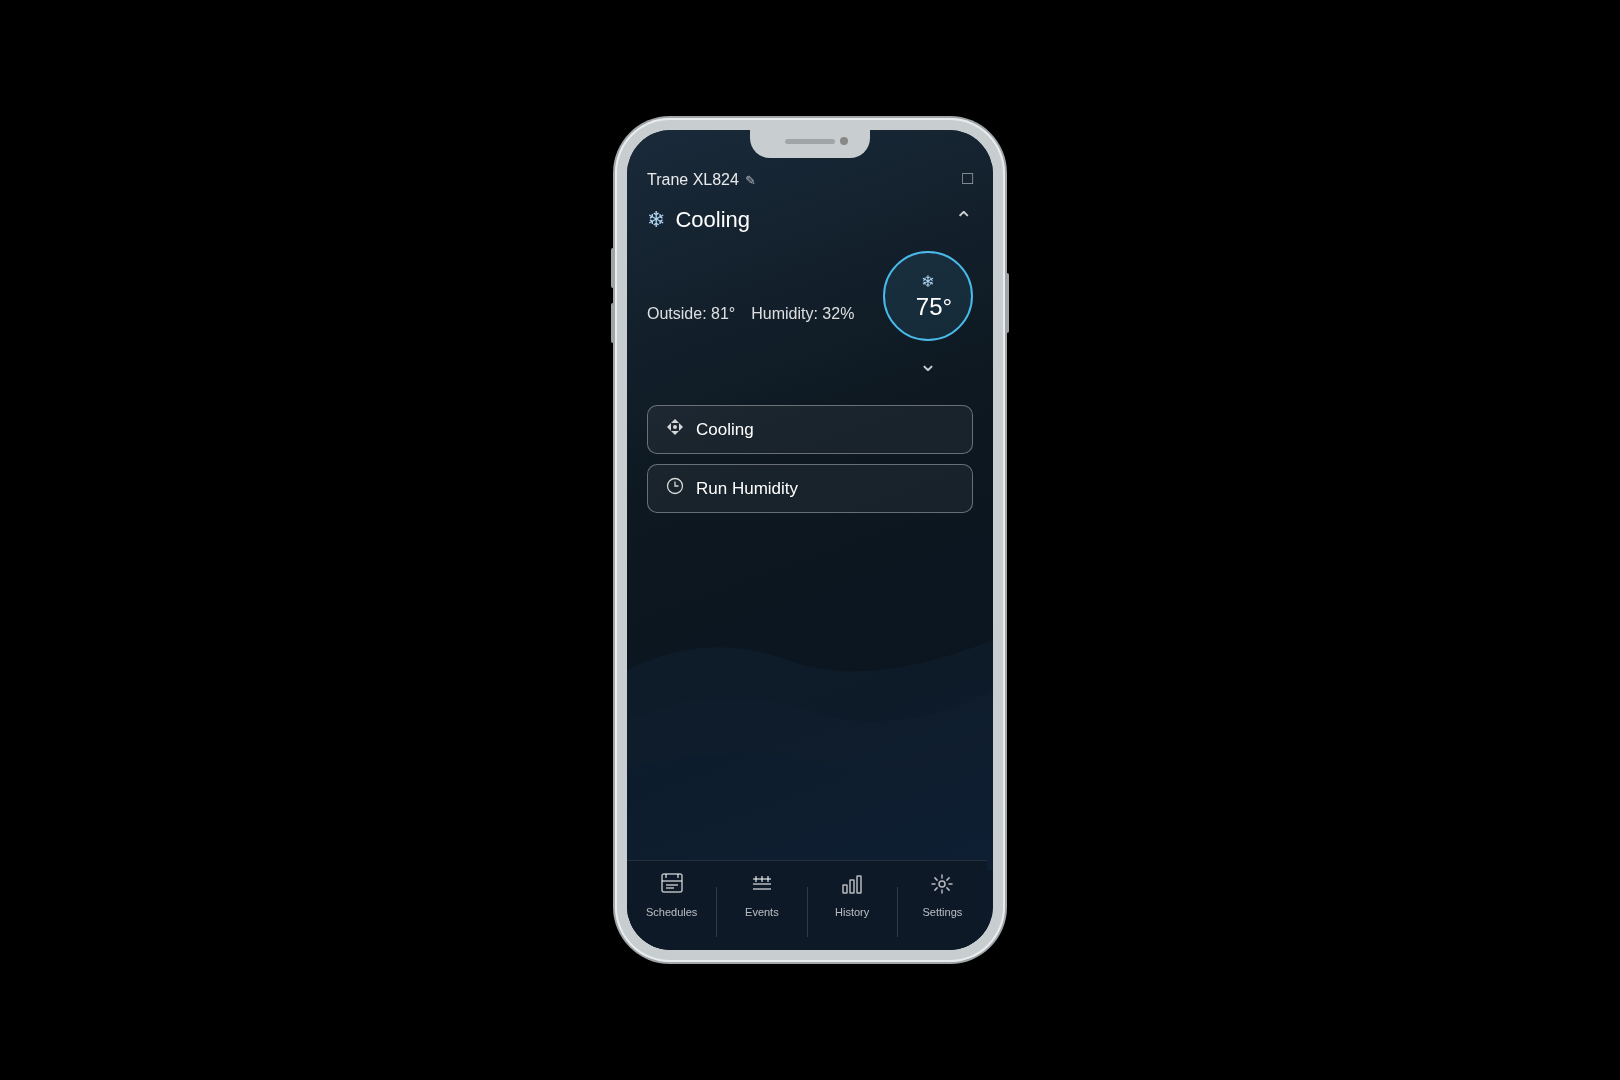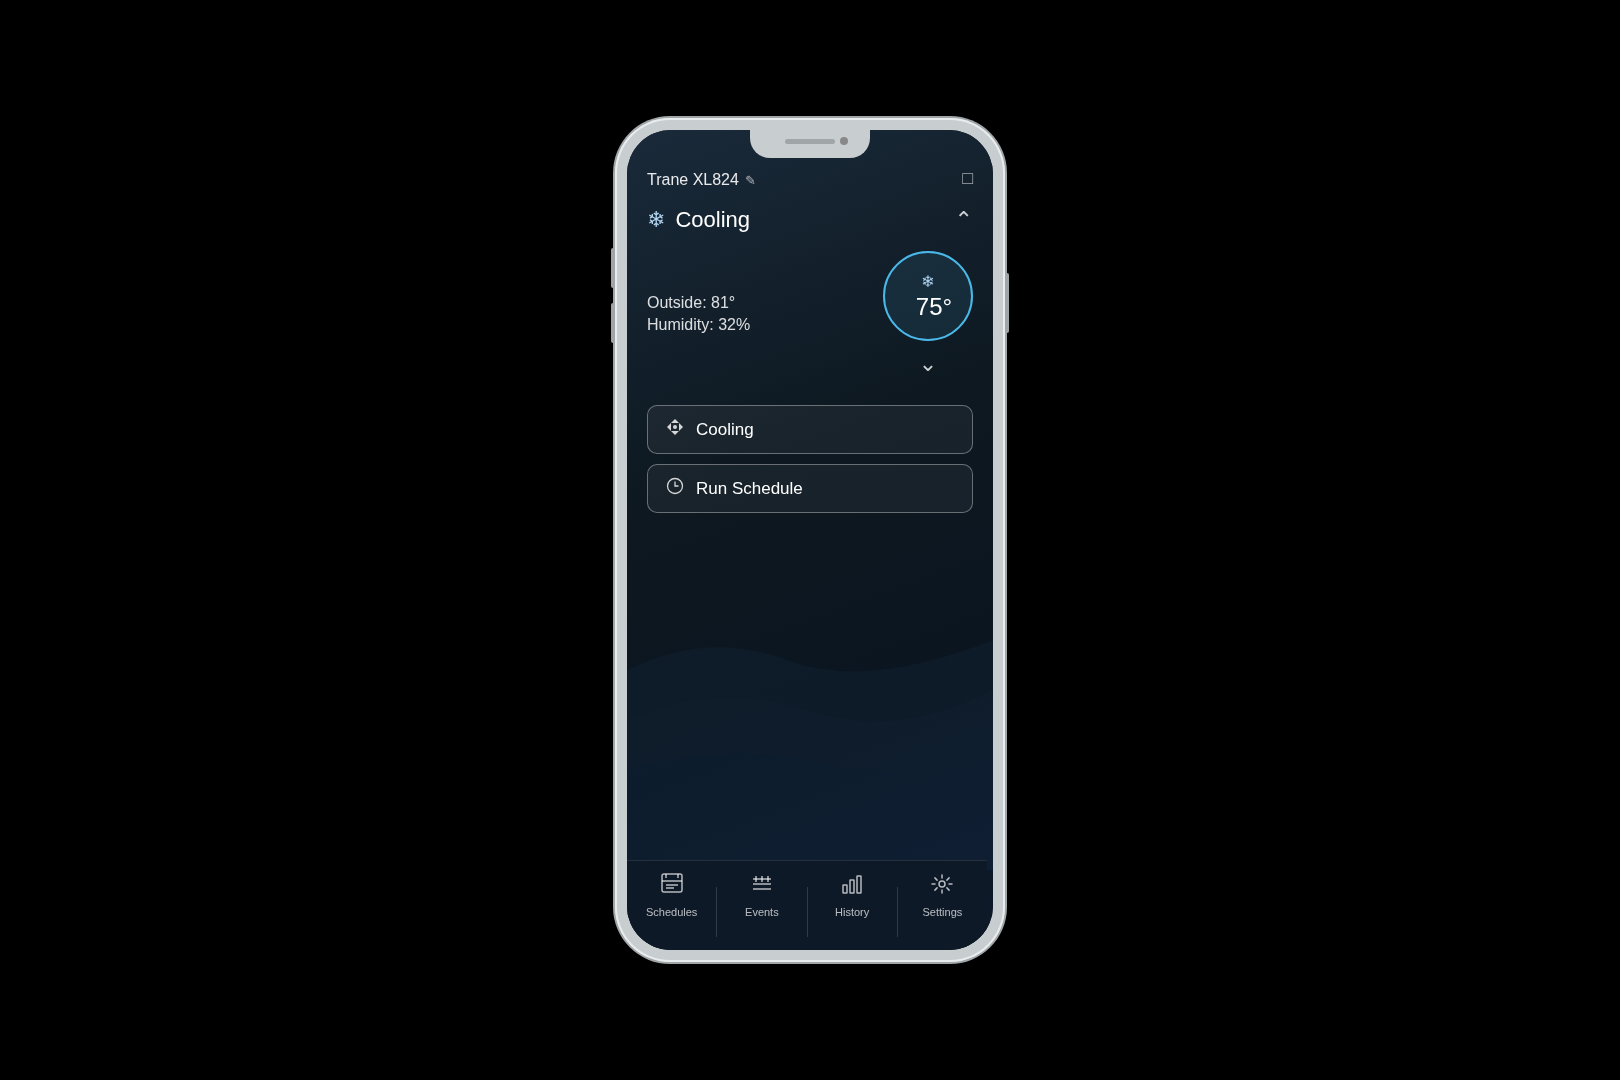--- a/index.html
+++ b/index.html
@@ -222,22 +222,22 @@
     
     .info-temp-row {
       display: flex;
       align-items: center;
       justify-content: space-between;
       margin-bottom: 28px;
     }
 
     .outside-info {
       display: flex;
-      flex-direction: column;
-      gap: 4px;
+      flex-direction: row;
+      gap: 16px;
     }
 
     .outside-text {
       color: #fff;
       font-size: 16px;
       font-weight: 300;
       opacity: 0.85;
     }
 
     
@@ -441,21 +441,21 @@
           </button>
 
 
           <button class="control-btn">
             <span class="control-btn-icon">
               <svg width="18" height="18" viewBox="0 0 18 18" xmlns="http://www.w3.org/2000/svg" fill="none" stroke="white" stroke-width="1.3" opacity="0.9">
                 <circle cx="9" cy="9" r="7.5"></circle>
                 <path d="M9,4.5 L9,9 L12.5,9"></path>
               </svg>
             </span>
-            <span>Run Schedule</span>
+            <span>Run Humidity</span>
           </button>
         </div>
       </div>
 
       <div class="bottom-nav">
 
         <div class="nav-item">
           <span class="nav-item-icon">
             <svg width="24" height="22" viewBox="0 0 24 22" xmlns="http://www.w3.org/2000/svg" fill="none" stroke="rgba(255,255,255,0.7)" stroke-width="1.5">
               <rect x="2" y="1" width="20" height="18" rx="2"></rect>

